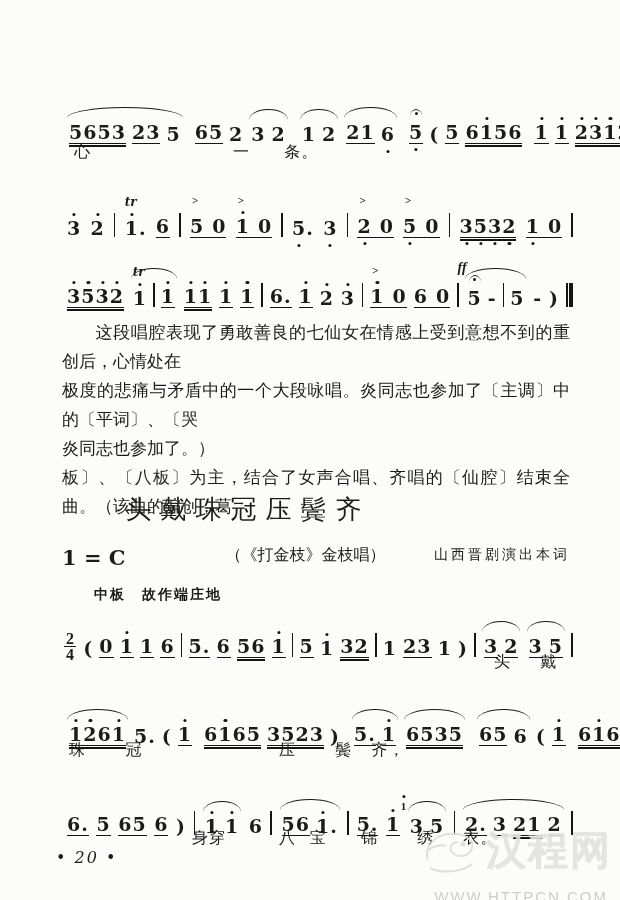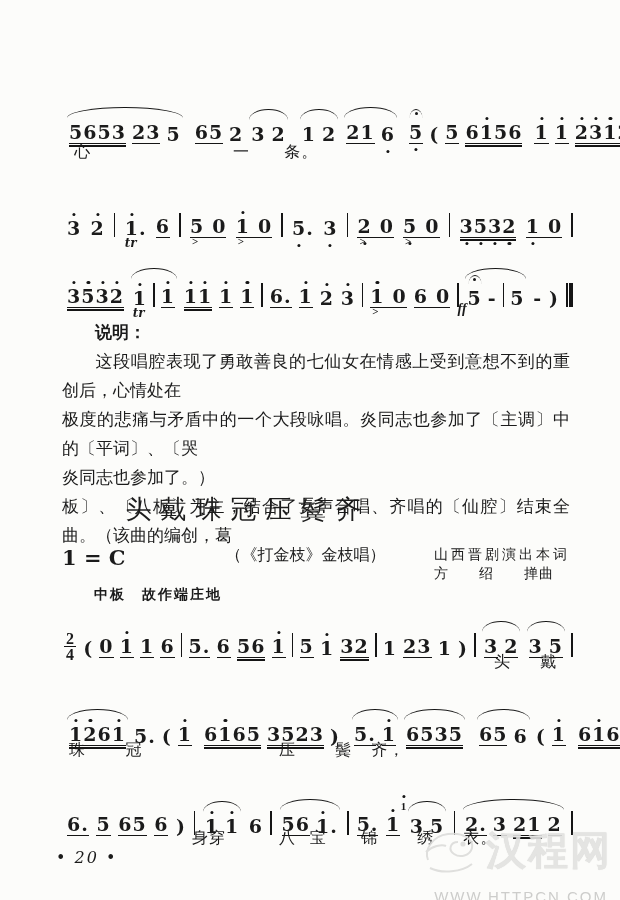--- a/index.html
+++ b/index.html
@@ -18,21 +18,21 @@
   .u2{border-bottom:1.6px solid #151515;padding-bottom:1px;position:relative;}
   .u2::after{content:"";position:absolute;left:0;right:0;bottom:-4px;height:1.6px;background:#151515;}
   .dot-a,.dot-b{position:absolute;left:50%;transform:translateX(-50%);width:3.2px;height:3.2px;
                 border-radius:50%;background:#151515;}
   .dot-a{top:-5px;} .dot-b{bottom:-9px;}
   .bar{width:1.6px;height:24px;background:#151515;margin:0 3px 1px 3px;}
   .endbar{width:7px;background:linear-gradient(to right,#151515 0 1.6px,transparent 1.6px 3.4px,#151515 3.4px 100%);}
   .arcg{position:relative;display:inline-flex;align-items:flex-end;padding:0 2px;}
   .arc{position:absolute;left:3px;right:3px;top:-15px;height:10px;border-top:1.4px solid #151515;
        border-radius:50% 50% 0 0 / 100% 100% 0 0;}
-  .orn{position:absolute;top:-22px;left:0;font-size:12px;line-height:12px;font-weight:bold;margin-top:41px;}
+  .orn{position:absolute;top:-22px;left:0;font-size:12px;line-height:12px;font-weight:bold;}
   .orn.tr{font-style:italic;font-family:"DejaVu Serif",serif;}
   .orn.ff{font-style:italic;top:-26px;left:-10px;font-size:14px;}
   .orn.acc{font-size:11px;left:2px;}
   .ferm{position:absolute;top:-13px;left:50%;transform:translateX(-50%);width:13px;height:8px;
         border-top:1.4px solid #151515;border-radius:50% 50% 0 0/100% 100% 0 0;}
   .ferm::after{content:"";position:absolute;top:2px;left:50%;transform:translateX(-50%);
         width:3px;height:3px;border-radius:50%;background:#151515;}
   .grace{position:absolute;top:-16px;left:-9px;font-size:11px;font-weight:bold;display:inline-flex;}
   .tsig{display:inline-flex;flex-direction:column;align-items:center;font-weight:bold;
         font-size:16px;line-height:15px;margin-right:4px;margin-bottom:-4px;}
@@ -41,21 +41,21 @@
   .lyr span{position:absolute;font-size:16px;letter-spacing:1px;white-space:nowrap;}
   
   .noteblock{position:absolute;left:62px;width:508px;font-size:17px;line-height:29px;text-align:justify;}
   .notelabel{margin-left:33px;font-weight:bold;}
   .title{position:absolute;left:0;width:496px;text-align:center;font-size:26px;font-weight:normal;
          letter-spacing:9px;}
   .metarow{position:absolute;left:62px;width:508px;display:flex;align-items:flex-start;}
   .keysig{font-weight:bold;font-size:21px;font-family:"DejaVu Serif",serif;}
   .subtitle{font-size:16px;margin-left:100px;}
   .credits{margin-left:auto;text-align:left;font-size:14px;line-height:19px;}
-  .credits .c1{letter-spacing:3px;}
+  .credits .c1{letter-spacing:3px;margin-left:21px;}
   .credits .c2{letter-spacing:1px;}
   .tempo{position:absolute;left:94px;font-size:14px;font-weight:bold;letter-spacing:2px;}
   .pagenum{position:absolute;left:56px;top:848px;font-size:16px;font-style:italic;
            font-family:"DejaVu Serif",serif;letter-spacing:2px;}
   
   .wm{position:absolute;right:8px;top:822px;display:flex;align-items:center;opacity:.9;}
   .wm-logo{width:64px;height:56px;}
   .wm-text{color:#e2e2e0;font-weight:bold;font-size:40px;letter-spacing:2px;
            text-shadow:0 0 1px #cfcfcd;font-family:Liberation Mono, monospace;}
   .wm-url{position:absolute;right:4px;top:58px;color:#c8c8c6;font-size:15px;letter-spacing:2px;
@@ -388,34 +388,32 @@
       </span>
       <span class="tok">
         <span class="digits">
           <span class="dg">)</span>
         </span>
       </span>
       <div class="bar endbar"></div>
     </div>
 
   <div class="noteblock" style="top:318px">
-    <div class="notelabel">说明：</div>
     <div><span style="display:inline-block;width:33px"></span><span>这段唱腔表现了勇敢善良的七仙女在情感上受到意想不到的重创后，心情处在</span></div>
     <div>极度的悲痛与矛盾中的一个大段咏唱。炎同志也参加了〔主调〕中的〔平词〕、〔哭</div>
     <div>炎同志也参加了。）</div>
     <div>板〕、〔八板〕为主，结合了女声合唱、齐唱的〔仙腔〕结束全曲。（该曲的编创，葛</div>
   </div>
 
   <div class="title" style="top:492px">头戴珠冠压鬓齐</div>
   <div class="metarow" style="top:545px">
     <span class="keysig">1 = C</span>
     <span class="subtitle">（《打金枝》金枝唱）</span>
     <span class="credits">
       <div class="c1">山西晋剧演出本词</div>
-      <div class="c2">方　　绍　　掸曲</div>
     </span>
   </div>
   <div class="tempo" style="top:586px">中板　故作端庄地</div>
 
   <div class="mline" style="top:602px">
       <span class="tsig">
         <span class="top">2</span>
         <span class="bot">4</span>
       </span>
       <span class="tok">

